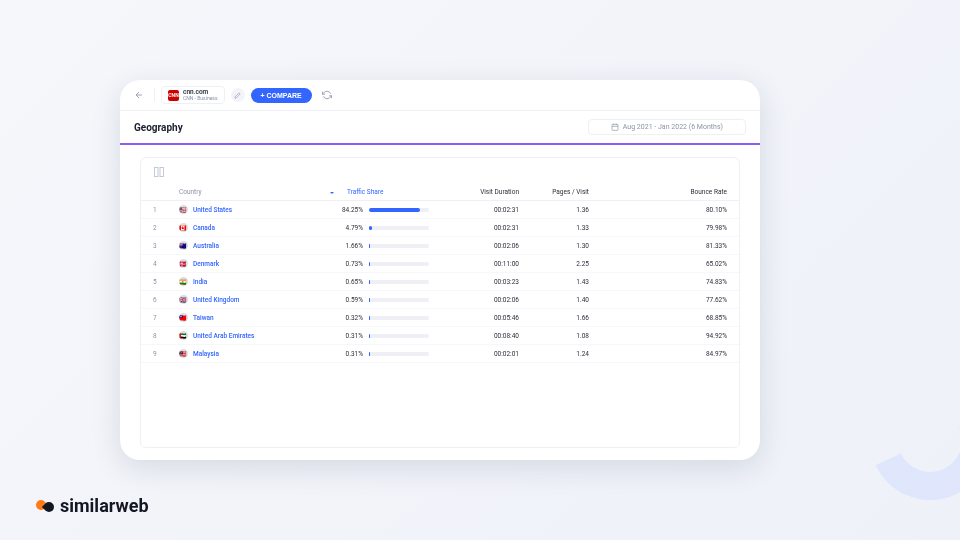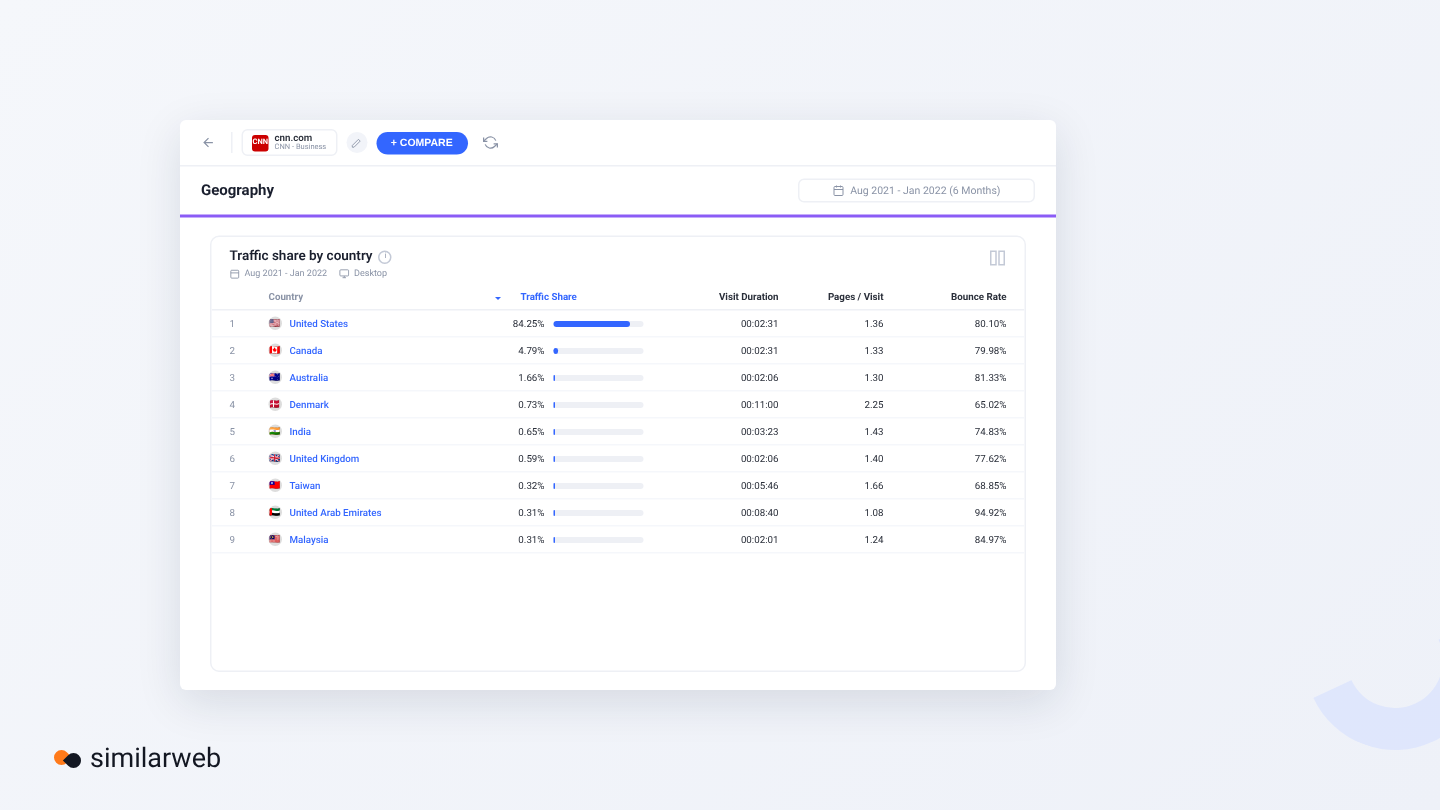--- a/index.html
+++ b/index.html
@@ -1,21 +1,21 @@
 <!DOCTYPE html>
 <html><head>
 <meta charset="utf-8">
 <style>
   * { box-sizing: border-box; margin: 0; padding: 0; }
   html, body { width: 960px; height: 540px; font-family: -apple-system, BlinkMacSystemFont, "Segoe UI", Roboto, sans-serif; }
   body { background: linear-gradient(135deg, #f5f7fb 0%, #eef1f8 100%); position: relative; overflow: hidden; }
   .bg-deco { position: absolute; right: -30px; bottom: 40px; width: 120px; height: 120px; border: 28px solid #d6e0ff; border-radius: 50%; opacity: 0.6; border-left-color: transparent; border-top-color: transparent; transform: rotate(20deg);}
   .app-window {
-    position: absolute; left: 120px; top: 80px; width: 584px; height: 380px;
-    background: #fff; border-radius: 4px; box-shadow: 0 8px 30px rgba(20,30,60,0.12);
+    position: absolute; left: 120px; top: 80px; width: 640px; height: 380px;
+    background: #fff; border-radius: 20px; box-shadow: 0 8px 30px rgba(20,30,60,0.12);
     display: flex; flex-direction: column; overflow: hidden;
   }
   .toolbar { display: flex; align-items: center; gap: 6px; padding: 6px 10px; border-bottom: 1px solid #eef0f5; font-size: 7px; }
   .icon-btn { width: 18px; height: 18px; display: flex; align-items: center; justify-content: center; border-radius: 4px; color: #8a93a6; cursor: pointer; }
   .site-chip { display: flex; align-items: center; gap: 4px; padding: 2px 6px; border: 1px solid #eef0f5; border-radius: 4px; }
   .site-favicon { width: 11px; height: 11px; background: #cc0000; border-radius: 2px; display:flex; align-items:center; justify-content:center; color:#fff; font-size:5px; font-weight:700;}
   .site-text { display:flex; flex-direction:column; line-height:1; }
   .site-name { font-size: 6.5px; font-weight:600; color:#2a2f3a;}
   .site-sub { font-size: 5px; color:#8a93a6;}
   .edit-chip { width:14px; height:14px; border-radius:50%; background:#f2f4f9; display:flex; align-items:center; justify-content:center; color:#8a93a6;}
@@ -30,33 +30,33 @@
   .info-icon { width:9px; height:9px; border:1px solid #c3c9d6; border-radius:50%; display:flex;align-items:center;justify-content:center; font-size:5px; color:#8a93a6;}
   .panel-sub { display:flex; gap:8px; font-size:6px; color:#8a93a6; margin-top:3px;}
   .panel-sub span{ display:flex; align-items:center; gap:3px;}
   .export-icon { color:#c3c9d6; font-size:10px;}
   .search-row { border-top:1px solid #eef0f5; border-bottom:1px solid #eef0f5; padding:5px 12px; display:flex; align-items:center; gap:6px;}
   .search-row input { border:none; outline:none; font-size:7px; color:#4a5263; flex:1;}
   .search-row input::placeholder{ color:#b6bdcc;}
   .search-ico{ color:#b6bdcc; font-size:8px;}
   .tbl { flex:1; overflow:auto;}
   .thead, .trow { display:grid; grid-template-columns: 26px 150px 120px 80px 70px 1fr 70px; align-items:center; padding: 4px 12px; font-size:6.5px;}
-  .thead { color:#8a93a6; border-bottom:1px solid #eef0f5; font-weight:700;}
+  .thead { color:#8a93a6; border-bottom:1px solid #eef0f5; font-weight:400;}
   .thead .sort { color:#3366ff; display:flex; gap:12px; align-items:center;}
   .trow { border-bottom:1px solid #f5f7fb; color:#4a5263;}
   .country-cell { display:flex; align-items:center; gap:5px; color:#3366ff; font-weight:500; cursor:pointer;}
   .flag { width:9px; height:9px; border-radius:50%; display:inline-block; background:#ddd; font-size:6px; line-height:9px; text-align:center; overflow:hidden;}
   .share-cell { display:flex; align-items:center; gap:6px;}
   .share-val { width:34px; text-align:right; color:#2a2f3a;}
   .bar-track { flex:1; height:4px; background:#eef0f5; border-radius:2px; position:relative; max-width:60px;}
   .bar-fill { position:absolute; left:0; top:0; bottom:0; background:#3366ff; border-radius:2px;}
   .num-cell { text-align:right; padding-right:10px; color:#2a2f3a;}
   .bounce-cell { text-align:right; color:#2a2f3a;}
   .rank-cell { color:#8a93a6;}
-  .brand-logo { position:absolute; left:36px; bottom:24px; display:flex; align-items:center; gap:6px; font-weight:400; font-size:18px; color:#131722;}
+  .brand-logo { position:absolute; left:36px; bottom:24px; display:flex; align-items:center; gap:6px; font-weight:700; font-size:18px; color:#131722;}
   .brand-mark { width:18px; height:18px; position:relative;}
   .brand-mark::before, .brand-mark::after{ content:""; position:absolute; width:10px; height:10px; border-radius:50% 0 50% 50%; }
   .brand-mark::before{ background:#ff7a1a; left:0; top:3px; transform:rotate(45deg);}
   .brand-mark::after{ background:#131722; right:0; bottom:3px; transform:rotate(225deg);}
 </style>
 </head>
 <body>
 
 <div class="bg-deco"></div>
 
@@ -96,42 +96,20 @@
       <svg width="8" height="8" viewBox="0 0 24 24" fill="none" stroke="currentColor" stroke-width="2">
           <rect x="3" y="4" width="18" height="18" rx="2"></rect>
           <path d="M16 2v4M8 2v4M3 10h18"></path>
         </svg>
       <span>Aug 2021 - Jan 2022 (6 Months)</span>
     </div>
   </div>
 
   <div class="panel">
     <div class="panel-head">
-      <div>
-        <div class="panel-title-row">
-          <span class="panel-title">Traffic share by country</span>
-          <span class="info-icon">i</span>
-        </div>
-        <div class="panel-sub">
-          <span>
-            <svg width="7" height="7" viewBox="0 0 24 24" fill="none" stroke="currentColor" stroke-width="2">
-                <rect x="3" y="4" width="18" height="18" rx="2"></rect>
-                <path d="M3 10h18"></path>
-              </svg>
-            <span>Aug 2021 - Jan 2022</span>
-          </span>
-          <span>
-            <svg width="7" height="7" viewBox="0 0 24 24" fill="none" stroke="currentColor" stroke-width="2">
-                <rect x="2" y="3" width="20" height="14" rx="2"></rect>
-                <path d="M8 21h8m-4-4v4"></path>
-              </svg>
-            <span>Desktop</span>
-          </span>
-        </div>
-      </div>
       <div class="export-icon">
         <svg width="12" height="12" viewBox="0 0 24 24" fill="none" stroke="currentColor" stroke-width="2">
             <rect x="3" y="3" width="7" height="18"></rect>
             <rect x="14" y="3" width="7" height="18"></rect>
           </svg>
       </div>
     </div>
 
 
     <div class="tbl">

